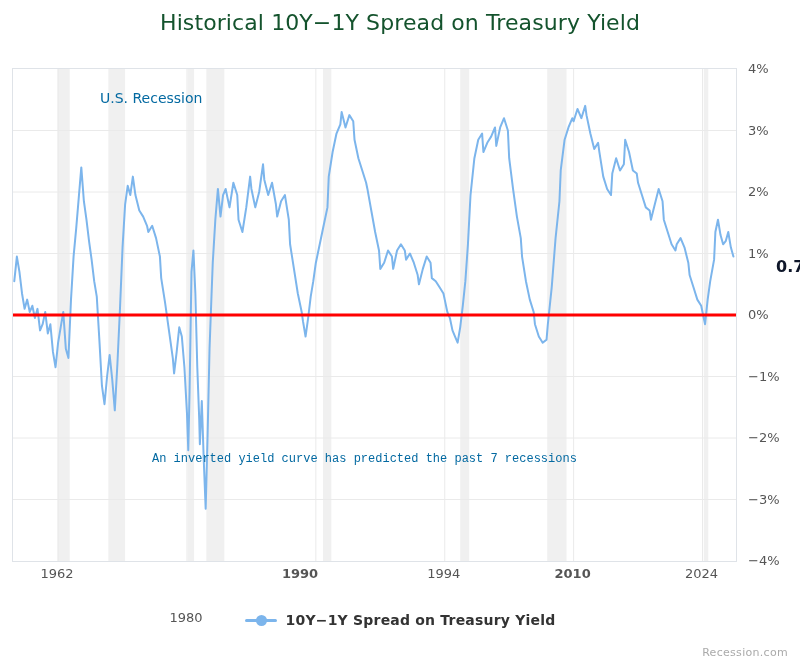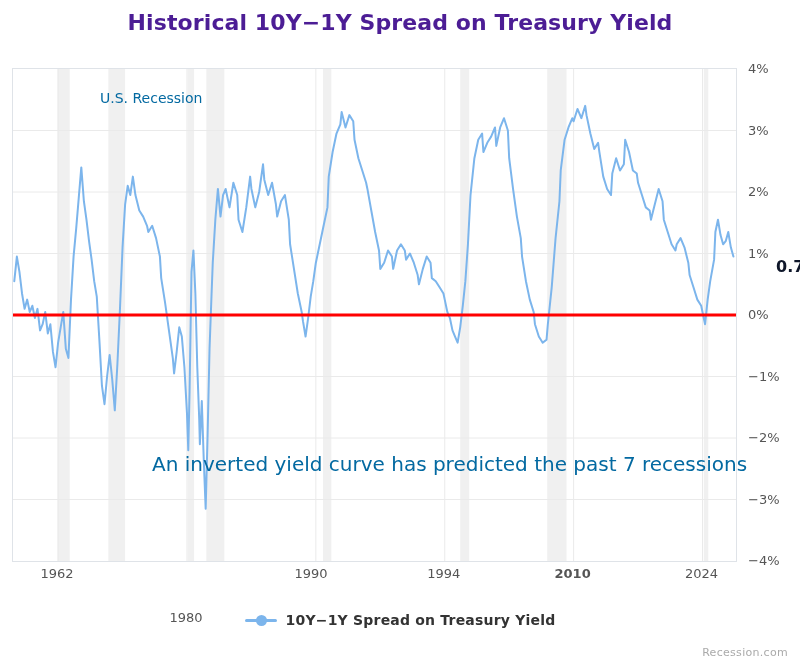--- a/index.html
+++ b/index.html
@@ -10,22 +10,22 @@
     color:#333;
     position:relative;
     overflow:hidden;
   }
   #chart-root{position:relative;width:800px;height:667px;}
 
   .chart-title{
     position:absolute;left:0;top:10px;width:800px;
     text-align:center;
     font-size:22px;
-    font-weight:700;
-    color:#4c1d95;
+    font-weight:400;
+    color:#14532d;
     letter-spacing:0.1px;
   }
 
   .plot-frame{
     position:absolute;
     left:12px;top:68px;
     width:725px;height:494px;
     border:1px solid #dfe3e8;
     box-sizing:border-box;
     background:#fff;
@@ -63,21 +63,22 @@
     position:absolute;
     color:#0369a1;
     white-space:nowrap;
   }
   .annot-recession{
     left:100px;top:90px;
     font-size:14px;
   }
   .annot-inverted{
     left:152px;top:452px;
-    font-size:20px;
+    font-size:12px;
+    font-family:Liberation Mono, monospace;
   }
 
   .legend{
     position:absolute;
     left:0;top:612px;width:800px;
     display:flex;
     align-items:center;
     justify-content:center;
     gap:9px;
   }
@@ -151,21 +152,21 @@
       <div class="ytick" style="top: 252.5px;">1%</div>
       <div class="ytick" style="top: 314px;">0%</div>
       <div class="ytick" style="top: 375.5px;">−1%</div>
       <div class="ytick" style="top: 437px;">−2%</div>
       <div class="ytick" style="top: 498.5px;">−3%</div>
       <div class="ytick" style="top: 560px;">−4%</div>
     </div>
   <div id="xtick-layer">
       <div class="xtick" style="left: 57.107px;">1962</div>
       <div class="xtick" style="left: 185.984px; margin-top: 44px;">1980</div>
-      <div class="xtick" style="left: 311px;">1990</div>
+      <div class="xtick" style="left: 300px; font-weight: bold;">1990</div>
       <div class="xtick" style="left: 443.738px;">1994</div>
       <div class="xtick" style="left: 572.615px; font-weight: bold;">2010</div>
       <div class="xtick" style="left: 701.492px;">2024</div>
     </div>
 
   <div class="value-flag" id="value-flag" style="left: 776px; top: 266.03px; color: #0f172a;">0.78%</div>
 
   <div class="annot annot-recession">U.S. Recession</div>
 
   <div class="annot annot-inverted">An inverted yield curve has predicted the past 7 recessions</div>

